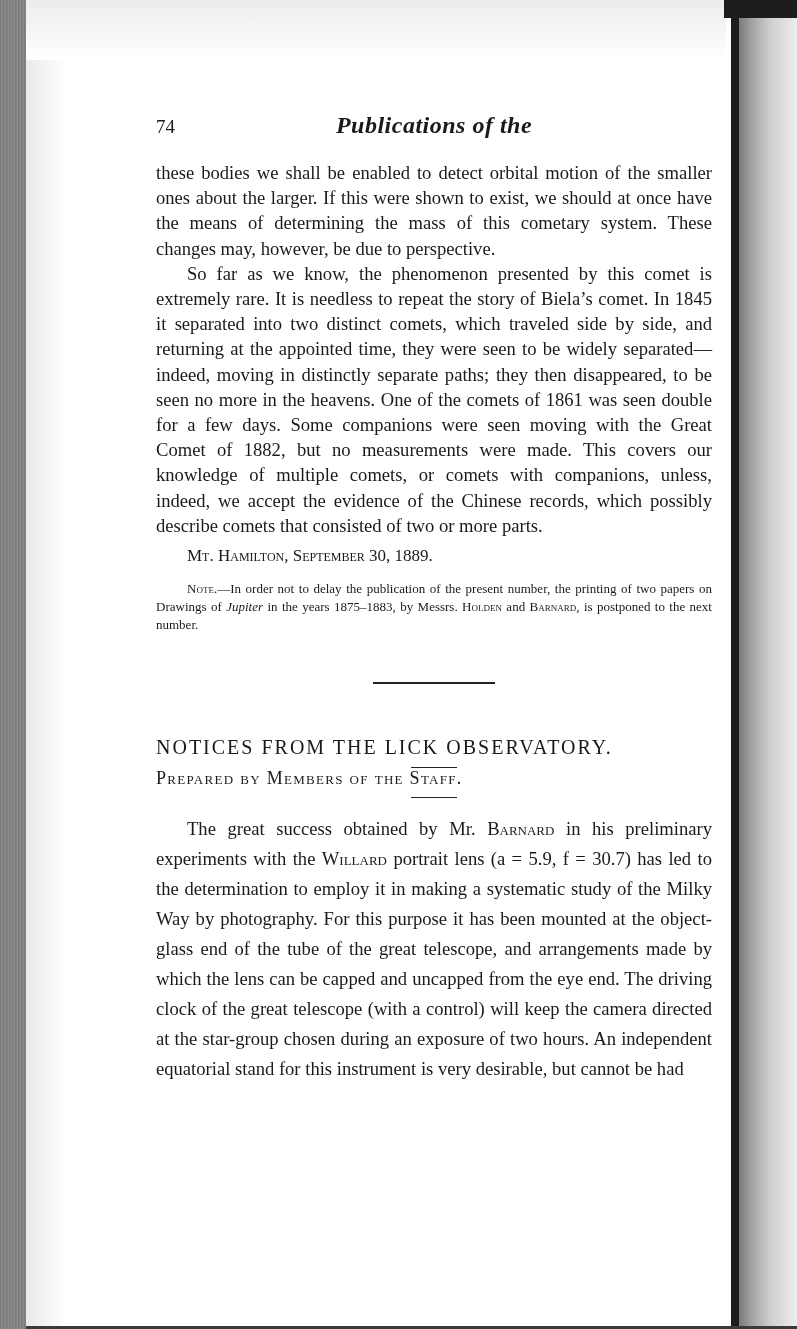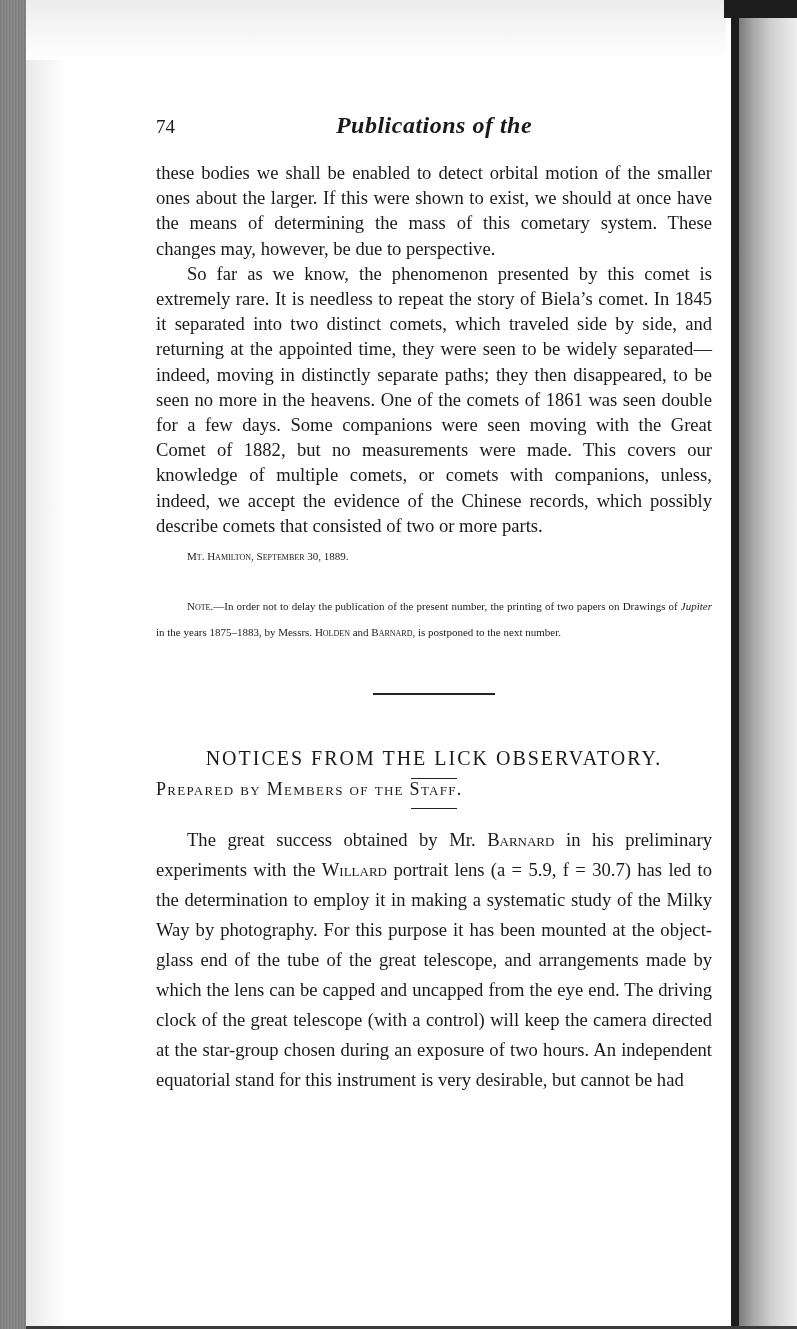--- a/index.html
+++ b/index.html
@@ -41,29 +41,29 @@
   .page { position: absolute; left: 156px; top: 112px; width: 556px; }
   .running-head { position: relative; height: 36px; }
   .page-number { position: absolute; left: 0; top: 4px; font-size: 19px; }
   .running-title {
     position: absolute; left: 0; right: 0; top: 0; text-align: center;
     font-style: italic; font-size: 24px; letter-spacing: .5px; font-weight: bold;
   }
   .body-text { margin-top: 12px; }
   p { margin: 0; font-size: 18.6px; line-height: 25.2px; text-align: justify; }
   p.indent { text-indent: 31px; }
-  .signature { font-size: 11px; margin: 6px 0 0 31px; line-height: 24px; }
-  .note { font-size: 11px; line-height: 26px; text-align: justify; margin-top: 25px; }
+  .signature { font-size: 17px; margin: 6px 0 0 31px; line-height: 24px; }
+  .note { font-size: 13px; line-height: 18px; text-align: justify; margin-top: 12px; }
   .note .lead { font-variant: small-caps; }
   .sc { font-variant: small-caps; }
   .rule { height: 0; border-top: 2px solid #222; margin-left: auto; margin-right: auto; }
   .rule.long { width: 122px; margin-top: 48px; }
   .rule.short { width: 46px; margin-top: 8px; border-top-width: 1.5px; }
   .section-title {
-    text-align: center; font-size: 20px; letter-spacing: 2px; margin-top: 52px;
+    text-align: left; font-size: 20px; letter-spacing: 2px; margin-top: 52px;
   }
   .subtitle { text-align: left; font-size: 18px; letter-spacing: 1.3px; font-variant: small-caps; }
   .article-title { text-align: center; font-size: 17.5px; letter-spacing: 1.6px; font-variant: small-caps; margin-top: 10px; }
   .article-body { margin-top: 16px; }
   .article-body p { line-height: 30px; }
 </style>
 </head>
 <body>
 
 <div class="spine-left"></div>

